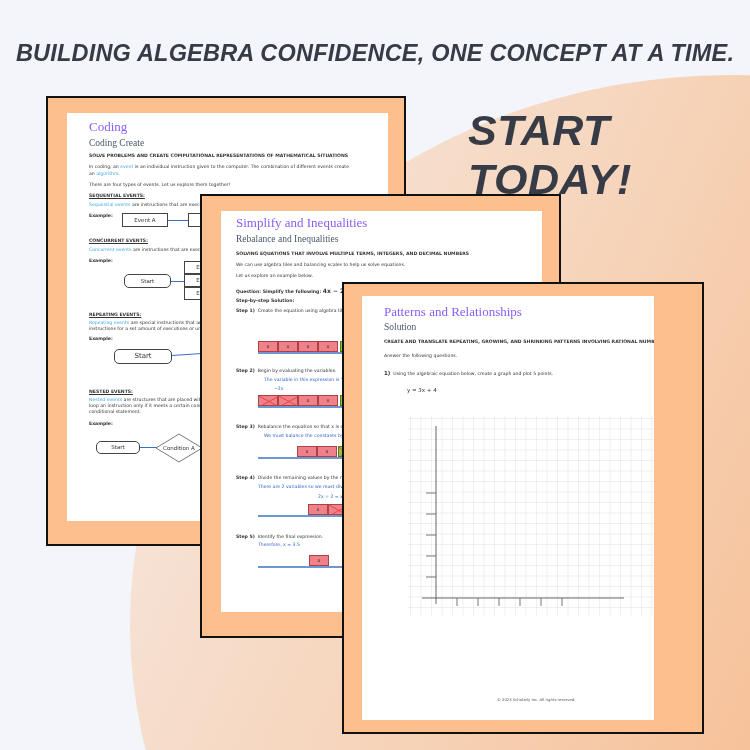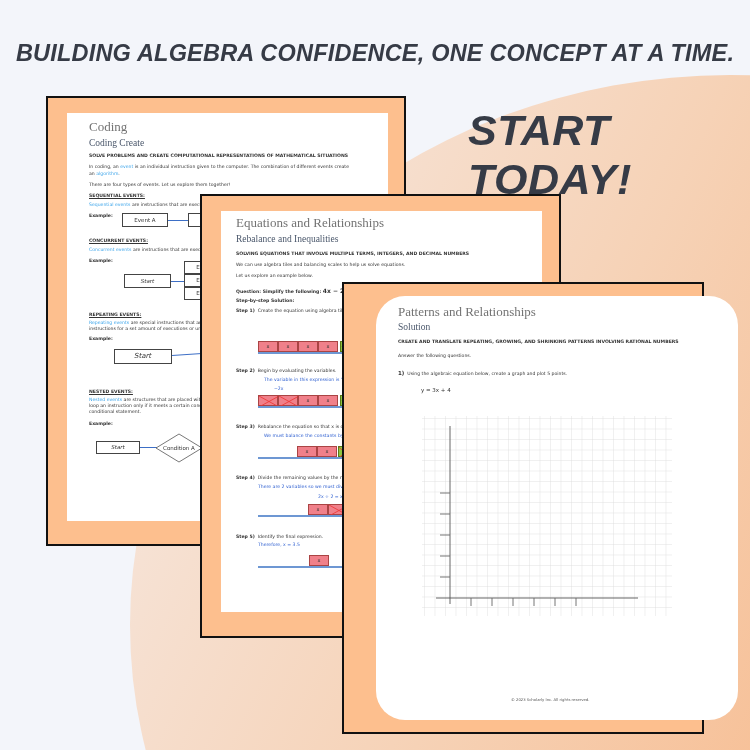--- a/index.html
+++ b/index.html
@@ -4,30 +4,30 @@
 <style>
   html,body{margin:0;padding:0;}
   body{width:750px;height:750px;position:relative;overflow:hidden;background:#f3f5fa;font-family:"Liberation Sans",sans-serif;}
   .bg-blob{position:absolute;left:130px;top:75px;width:1200px;height:1100px;border-radius:50%;
     background:linear-gradient(115deg,#f6ebe6 0%,#f6d2b6 35%,#f7b98b 65%,#f7a052 100%);}
   .headline{position:absolute;left:0;top:40px;width:750px;text-align:center;font-weight:bold;font-style:italic;
     font-size:23.5px;color:#363b46;letter-spacing:0.2px;}
   .cta{position:absolute;left:420px;top:106px;font-weight:bold;font-style:italic;font-size:43px;color:#363b46;letter-spacing:0.5px;margin-left:48px;}
   .frame{position:absolute;background:#fdbf8e;border:2px solid #111;box-sizing:border-box;}
   .sheet{position:absolute;background:#fff;overflow:hidden;}
-  .serif{font-family:"Liberation Serif",serif;color:#737373;}
+  .serif{font-family:"Liberation Serif",serif;color:#8b5cf6;}
   .t1{font-size:13px;position:absolute;white-space:nowrap;}
   .t2{font-size:9.5px;position:absolute;white-space:nowrap;color:#49566a;}
   .tiny{position:absolute;font-size:4.6px;white-space:nowrap;color:#333;font-family:"DejaVu Sans",sans-serif;}
   .b{font-weight:bold;}
   .u{text-decoration:underline;font-weight:bold;}
   .blue{color:#3da5ea;}
   .dblue{color:#2e5fd0;}
   .box{position:absolute;border:1px solid #444;background:#fff;font-size:5.5px;text-align:center;box-sizing:border-box;font-family:"DejaVu Sans",sans-serif;color:#333;}
-  .rbox{border-radius:0;font-style:italic;}
+  .rbox{border-radius:5px;}
   .line{position:absolute;background:#3d6fc6;height:1.2px;}
   .tile{position:absolute;height:11px;box-sizing:border-box;border:1px solid #a44;background:#f0808a;font-size:5px;text-align:center;line-height:9px;font-family:"DejaVu Sans",sans-serif;color:#333;}
   .gtile{position:absolute;height:11px;box-sizing:border-box;border:1px solid #5a7a1a;background:#8ec63f;font-size:5px;text-align:center;line-height:9px;font-family:"DejaVu Sans",sans-serif;color:#222;}
   .xmark{position:absolute;inset:0;}
   .scale{position:absolute;height:2px;background:#6d97d3;}
   .footer{position:absolute;font-size:3.8px;color:#555;white-space:nowrap;font-family:"DejaVu Sans",sans-serif;}
 </style>
 </head>
 <body>
 
@@ -91,21 +91,21 @@
     <line x1="2" y1="30" x2="14" y2="48" stroke="#3d6fc6" stroke-width="1"></line>
     <rect x="15" y="3" width="20" height="14" rx="3" fill="#fff" stroke="#555" stroke-width="0.8"></rect>
     <rect x="15" y="42" width="20" height="14" rx="3" fill="#fff" stroke="#555" stroke-width="0.8"></rect>
   </svg>
 
   <div class="footer" style="left:134px;top:396px;">© 2023 Scho</div>
 </div>
 
 <div class="frame" style="left:200px;top:194px;width:361px;height:444px;"></div>
 <div class="sheet" style="left:221px;top:211px;width:321px;height:401px;">
-  <div class="t1 serif" style="left:15px;top:4px;">Equations and Relationships</div>
+  <div class="t1 serif" style="left:15px;top:4px;">Simplify and Inequalities</div>
   <div class="t2 serif" style="left:15px;top:23px;">Rebalance and Inequalities</div>
   <div class="tiny b" style="left:15px;top:40px;">SOLVING EQUATIONS THAT INVOLVE MULTIPLE TERMS, INTEGERS, AND DECIMAL NUMBERS</div>
   <div class="tiny" style="left:15px;top:51px;">We can use algebra tiles and balancing scales to help us solve equations.</div>
   <div class="tiny" style="left:15px;top:62px;">Let us explore an example below.</div>
   <div class="tiny b" style="left:15px;top:76px;"><span>Question: Simplify the following:</span> <span style="font-size:6px;">4x − 2 = 2x + 5</span></div>
   <div class="tiny b" style="left:15px;top:87px;">Step-by-step Solution:</div>
 
   <div class="tiny" style="left:15px;top:97px;"><b>Step 1)</b>&nbsp; <span>Create the equation using algebra tiles and</span></div>
   <div class="tiny" style="left:135px;top:114px;font-size:5.5px;">4x</div>
   <div style="position:absolute;left:37px;top:130px;">
@@ -180,21 +180,21 @@
   <div class="tiny dblue" style="left:37px;top:331px;">Therefore,  x = 3.5</div>
   <div style="position:absolute;left:88px;top:344px;">
     <div class="tile" style="left:0;width:20px;">x</div>
   </div>
   <div class="scale" style="left:37px;top:355px;width:284px;"></div>
 
   <div class="footer" style="left:128px;top:393px;">© 2023 S</div>
 </div>
 
 <div class="frame" style="left:342px;top:282px;width:362px;height:452px;"></div>
-<div class="sheet" style="left:376px;top:296px;width:362px;height:424px;border-radius:29px;">
+<div class="sheet" style="left:362px;top:296px;width:292px;height:424px;">
   <div class="t1 serif" style="left:22px;top:8px;">Patterns and Relationships</div>
   <div class="t2 serif" style="left:22px;top:26px;">Solution</div>
   <div class="tiny b" style="left:22px;top:43px;">CREATE AND TRANSLATE REPEATING, GROWING, AND SHRINKING PATTERNS INVOLVING RATIONAL NUMBERS</div>
   <div class="tiny" style="left:22px;top:57px;">Answer the following questions.</div>
   <div class="tiny" style="left:22px;top:74px;"><b style="font-size:5.5px;">1)</b>&nbsp; <span>Using the algebraic equation below, create a graph and plot 5 points.</span></div>
   <div class="tiny" style="left:45px;top:91px;font-size:5.5px;">y = 3x + 4</div>
 
   <svg style="position:absolute;left:46px;top:120px;" width="250" height="200">
     <defs>
       <pattern id="gridp" width="10.5" height="10.5" patternUnits="userSpaceOnUse" x="2" y="2">

